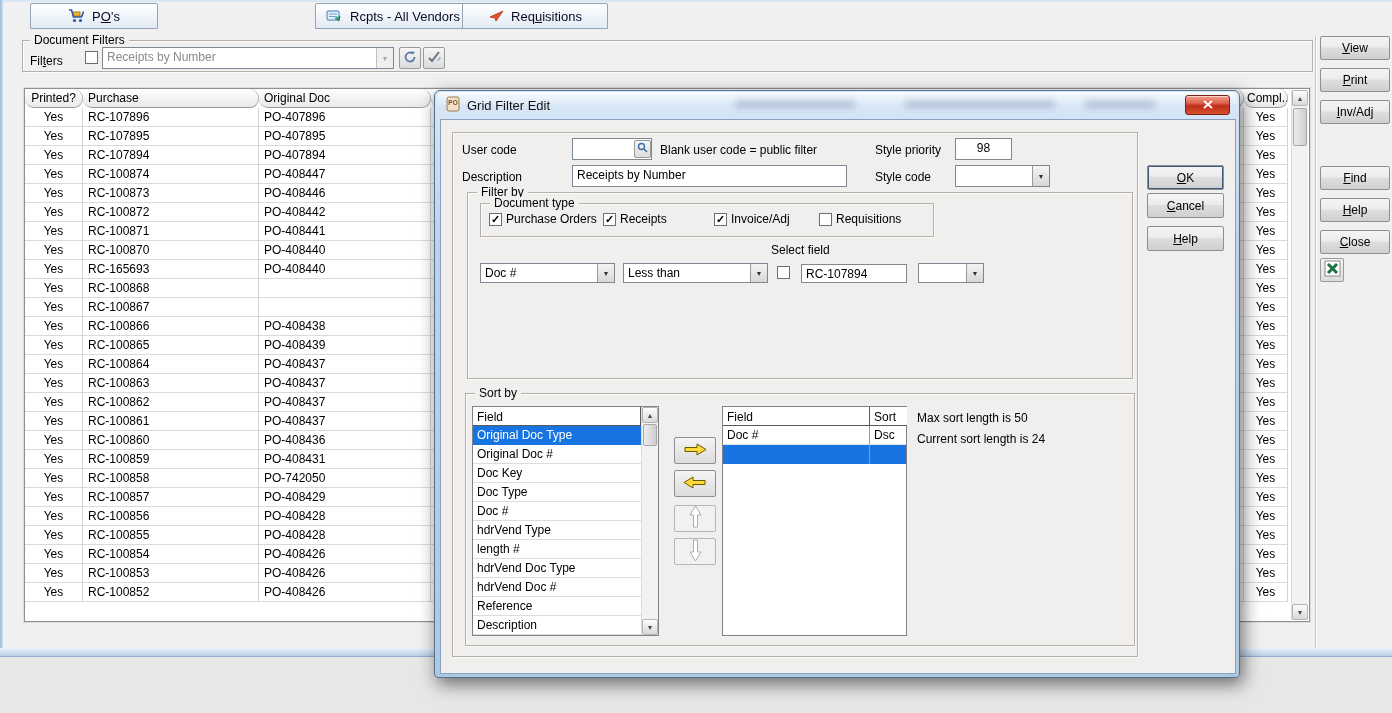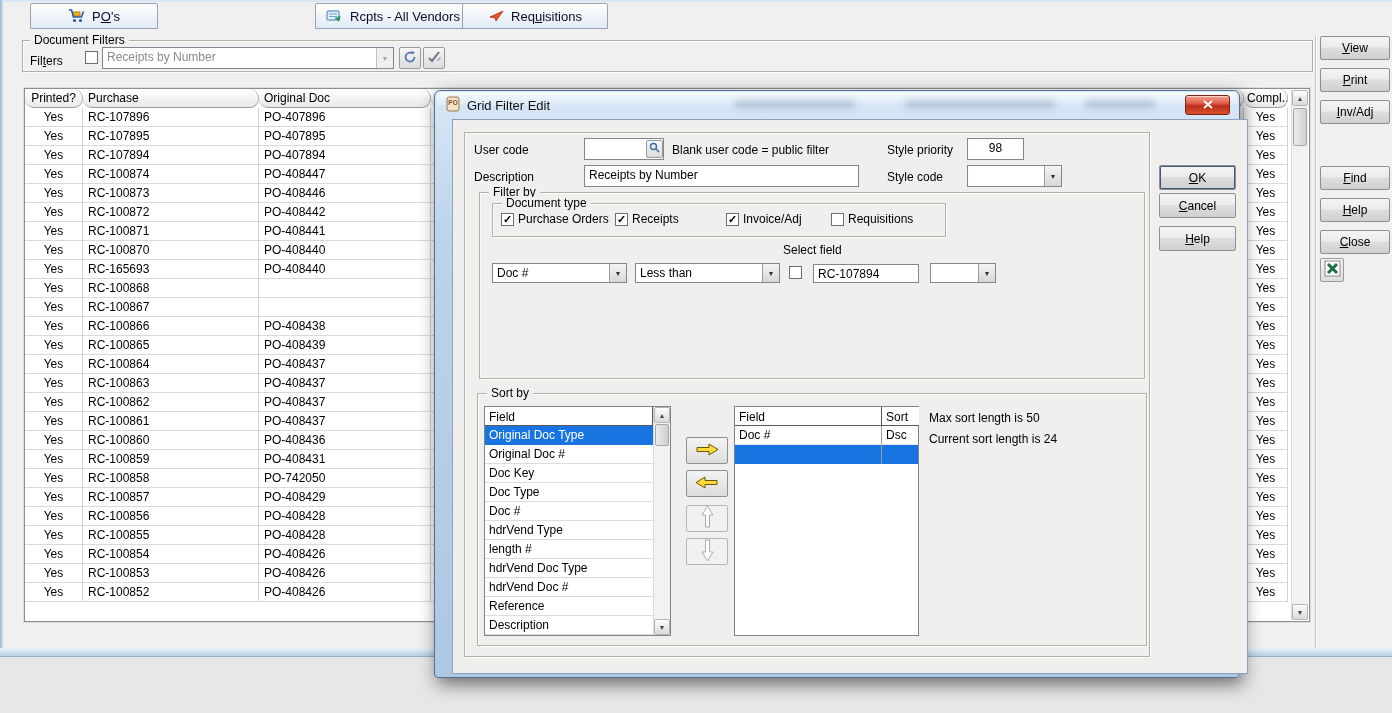--- a/index.html
+++ b/index.html
@@ -93,21 +93,21 @@
             box-shadow:3px 6px 18px rgba(0,0,0,0.55); }
   .sheen { position:absolute; left:2px; right:2px; top:1px; height:13px; border-radius:5px 5px 0 0;
            background:linear-gradient(rgba(255,255,255,0.8),rgba(255,255,255,0.12)); }
   .smudge { position:absolute; background:rgba(105,125,155,0.33); filter:blur(3px); border-radius:2px; }
   #dlg-title { position:absolute; left:32px; top:7px; font-size:13px; color:#101010; }
   #dlg-icon { position:absolute; left:10px; top:5px; }
   .close-btn { position:absolute; left:750px; top:4px; width:45px; height:20px; border-radius:3px;
                background:linear-gradient(#f4a18f 0%,#de604b 40%,#bd2c18 55%,#d8502e 100%);
                border:1px solid #7c2216; box-shadow:inset 0 1px 0 rgba(255,255,255,0.55);
                display:flex; align-items:center; justify-content:center; }
-  #dlg-client { position:absolute; left:17px; top:28px; width:796px; height:555px; background:#f0efed; border:1px solid #8aa2bd; }
+  #dlg-client { position:absolute; left:5px; top:28px; width:796px; height:555px; background:#f0efed; border:1px solid #8aa2bd; }
 </style>
 </head>
 <body>
 
 <div id="app">
   <div class="edge-top"></div>
   <div class="edge-left"></div>
 
   <div class="tab" style="left:30px;width:128px">
     <span class="ticon">

